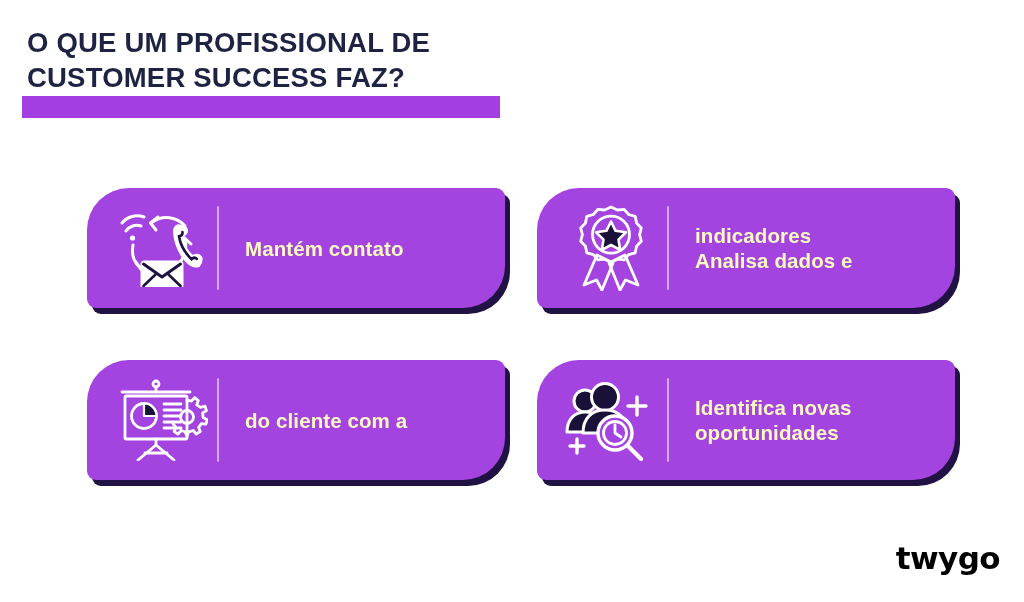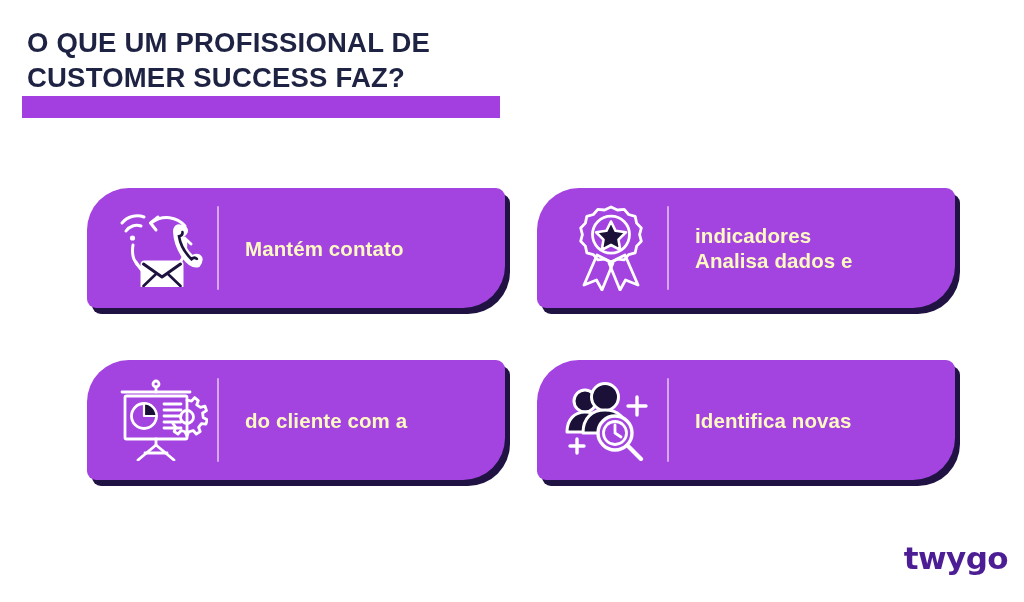--- a/index.html
+++ b/index.html
@@ -114,26 +114,26 @@
     line-height: 25px;
     letter-spacing: 0.1px;
     padding-left: 26px;
     padding-right: 12px;
   }
   .card-text .ln { display: block; white-space: nowrap; }
 
   
   .logo {
     position: absolute;
-    right: 16px;
+    right: 24px;
     bottom: 26px;
     font-size: 31px;
     font-weight: bold;
     letter-spacing: -0.6px;
-    color: #4c1d95;
+    color: #000000;
     font-family: "DejaVu Sans", sans-serif;
   }
 </style>
 </head>
 <body>
 
 <div class="title-block">
   <div class="title-highlight"></div>
   <div class="title-line l1">O QUE UM PROFISSIONAL DE</div>
   <div class="title-line l2">CUSTOMER SUCCESS FAZ?</div>
@@ -272,19 +272,20 @@
 
           <circle cx="50" cy="54" r="17" fill="#a343e0" stroke="#ffffff" stroke-width="3.4"></circle>
           <circle cx="50" cy="54" r="11.5" fill="none" stroke="#ffffff" stroke-width="2.8"></circle>
           <path d="M50 46 L50 54 L56 58" fill="none" stroke="#ffffff" stroke-width="2.8" stroke-linecap="round" stroke-linejoin="round"></path>
           <path d="M62.5 66.5 L76 80" stroke="#ffffff" stroke-width="4.2" stroke-linecap="round"></path>
         </svg>
       </div>
       <div class="card-divider"></div>
       <div class="card-text">
         <span class="ln">Identifica novas</span>
+        <span class="ln">oportunidades</span>
       </div>
     </div>
   </div>
 
 </div>
 
 <div class="logo">twygo</div>
 
 </body></html>

